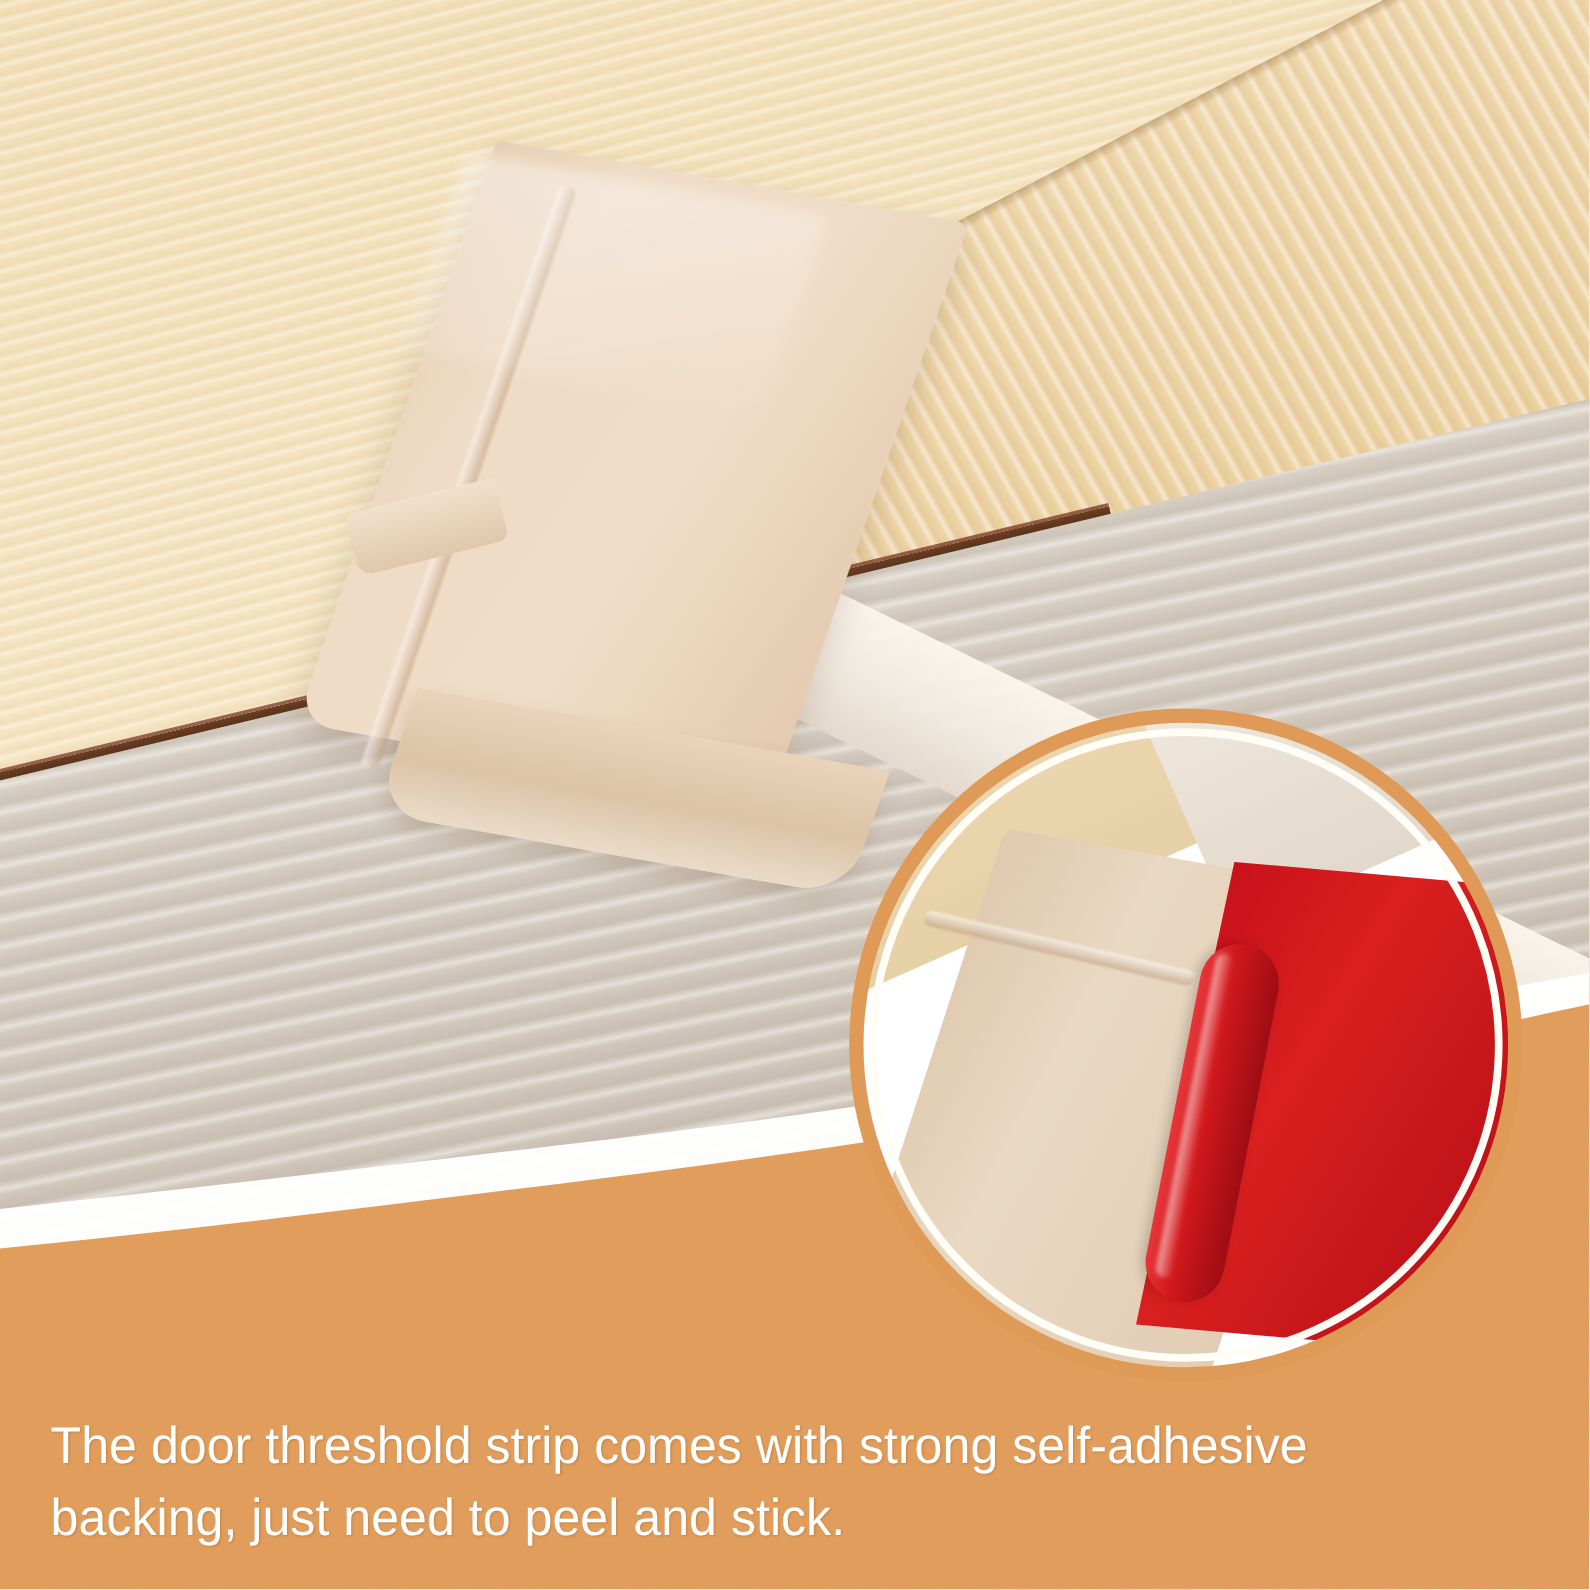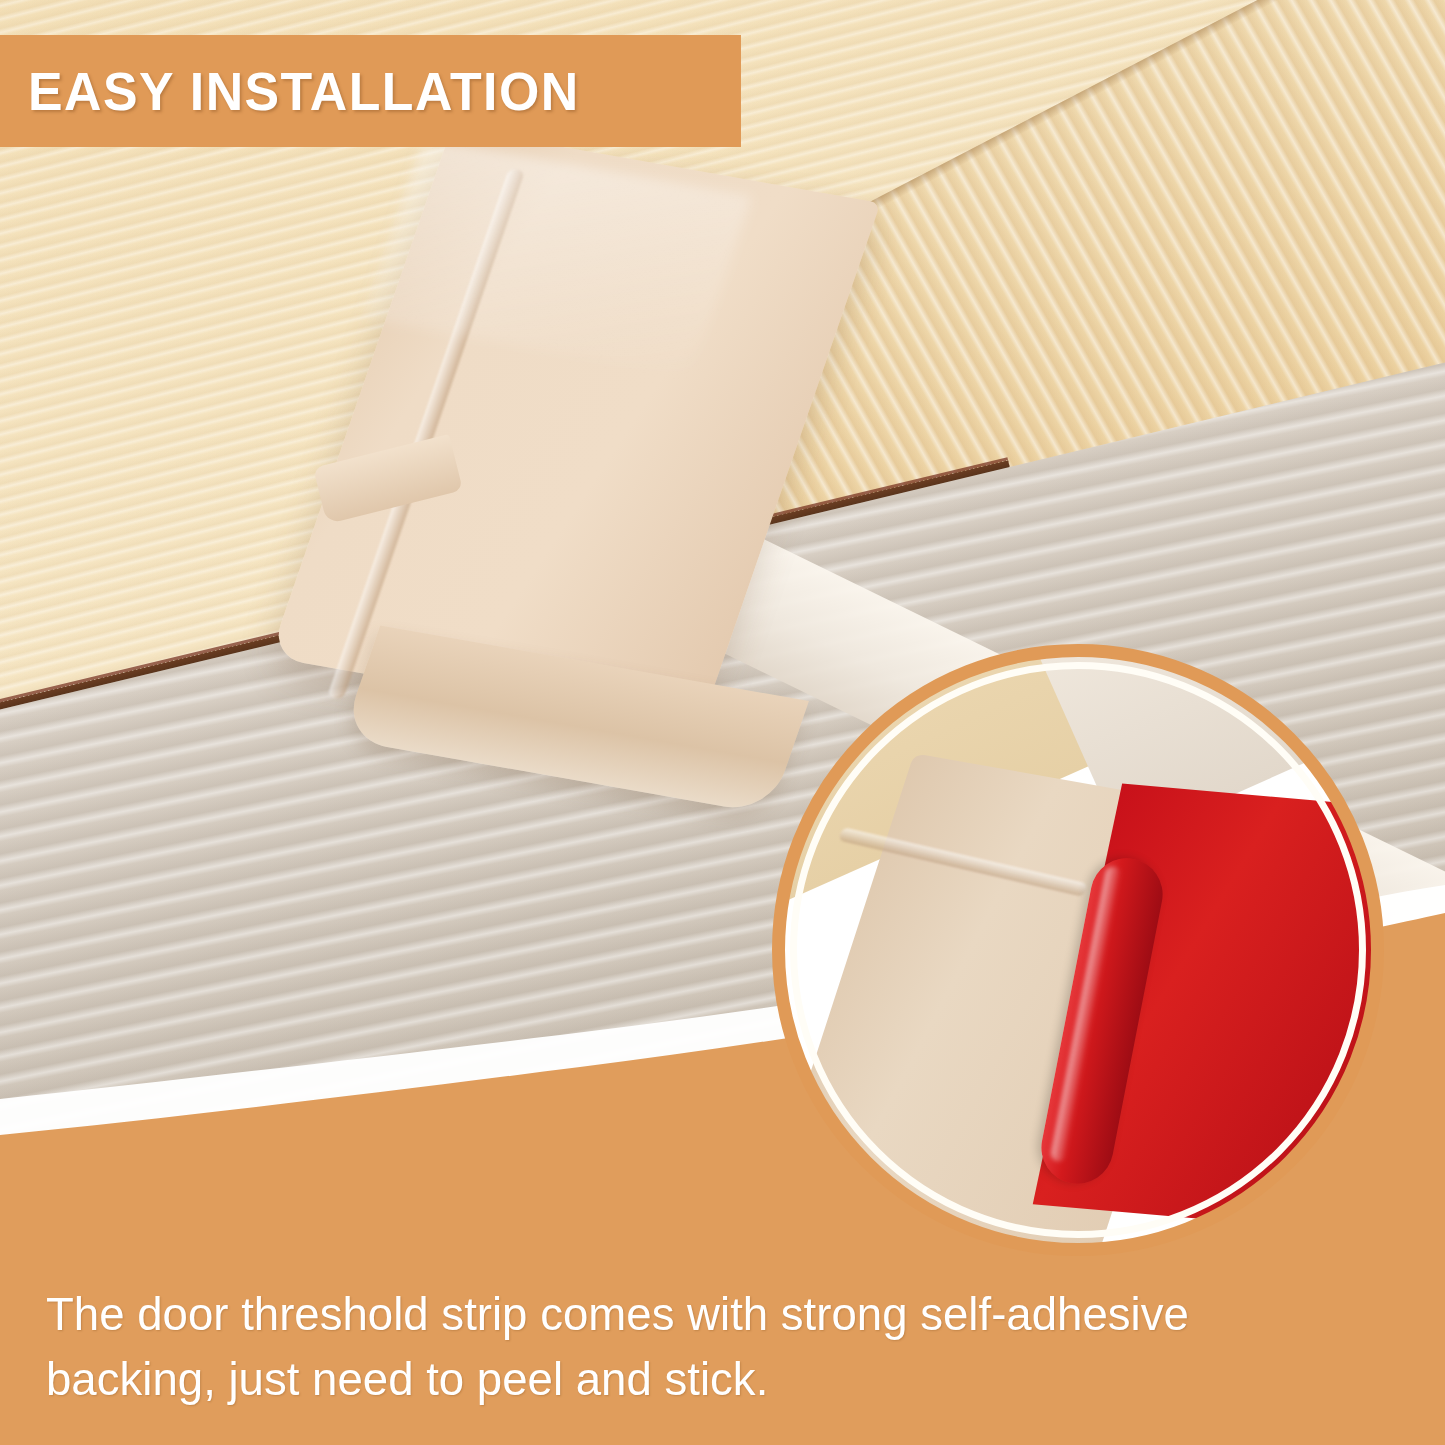--- a/index.html
+++ b/index.html
@@ -377,19 +377,16 @@
     <div class="inset-wood2"></div>
     <div class="inset-strip"></div>
     <div class="inset-strip-crease"></div>
     <div class="inset-red-sheet"></div>
     <div class="inset-red-roll"></div>
     <div class="inset-red-roll-hl"></div>
   </div>
   <div class="inset-ring-outer"></div>
   <div class="inset-ring-inner"></div>
 
-  <div class="banner" style="background: rgb(224, 154, 87);">
-    <div class="banner-title">EASY INSTALLATION</div>
-  </div>
 
   <div class="caption">The door threshold strip comes with strong self-adhesive backing, just need to peel and stick.</div>
 
 </div>
 
 </body></html>

